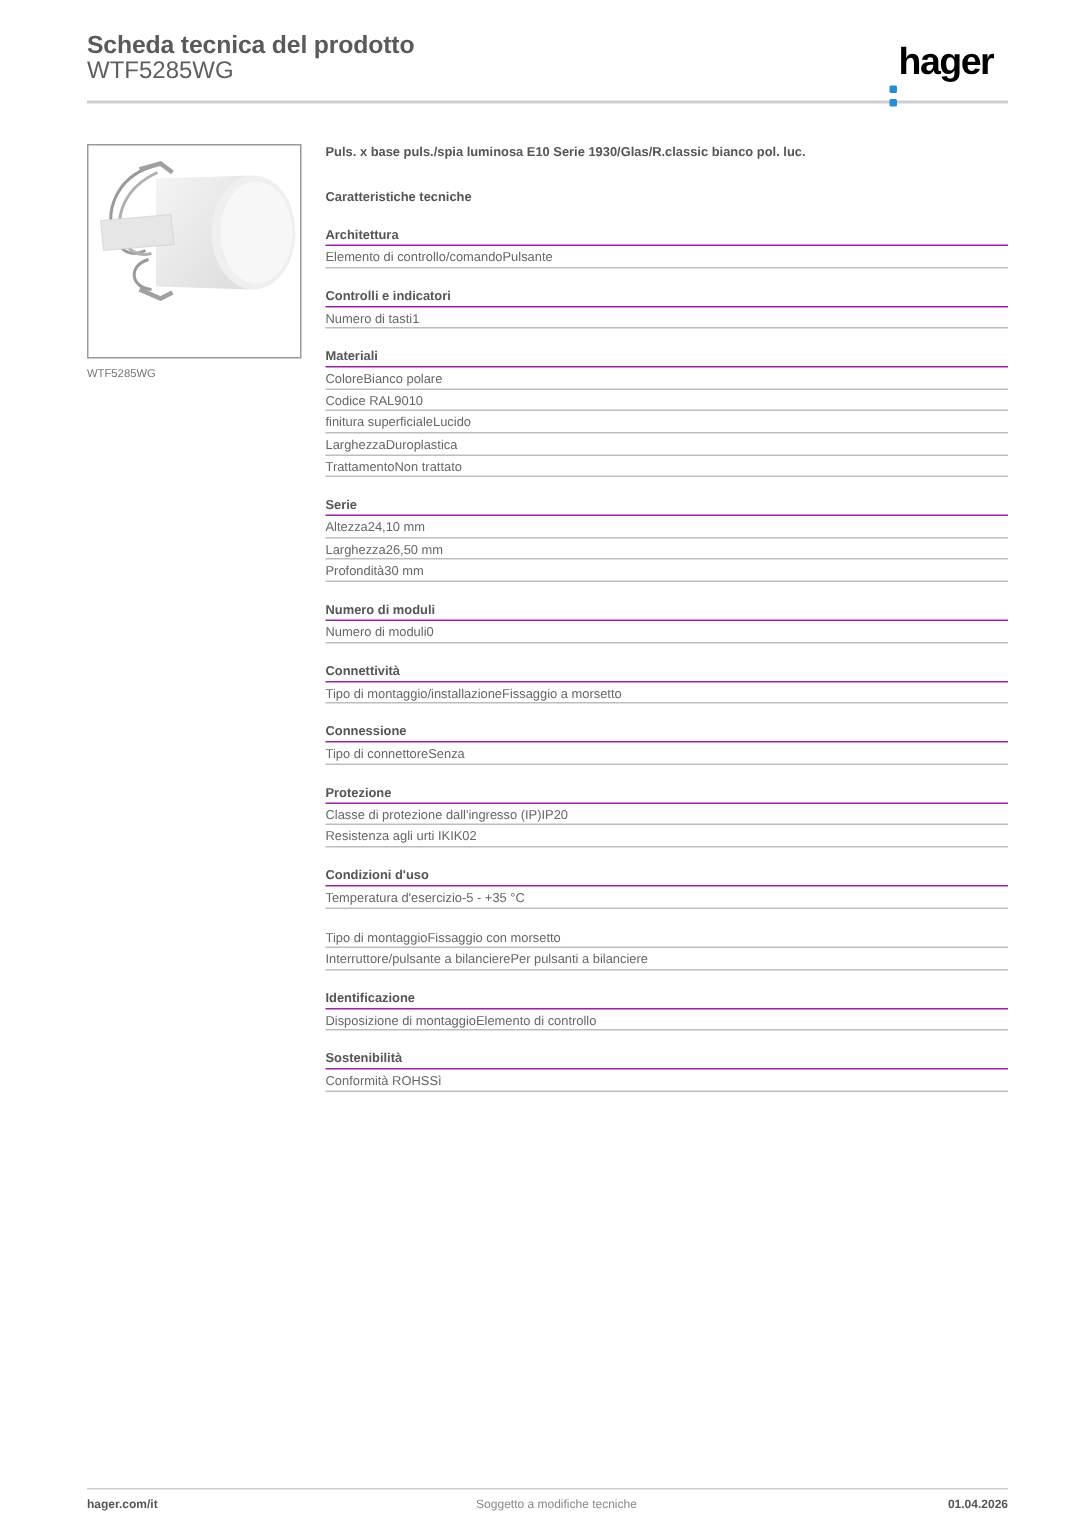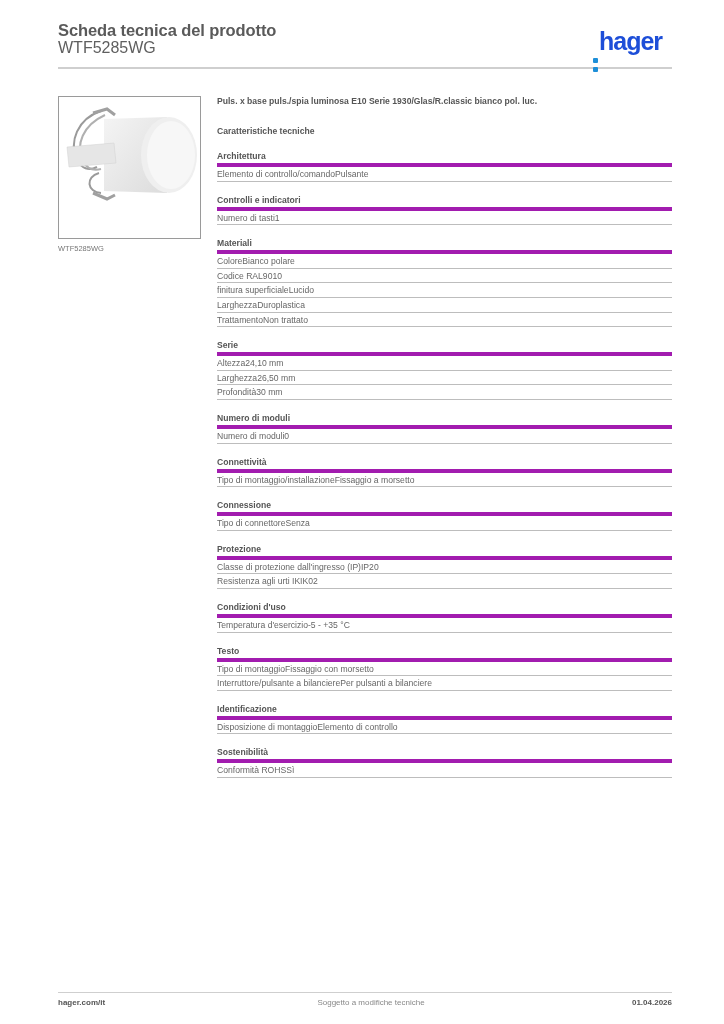--- a/index.html
+++ b/index.html
@@ -1,30 +1,30 @@
 <!DOCTYPE html>
 <html><head>
 <meta charset="utf-8">
 <style>
   html, body { margin: 0; padding: 0; background: #ffffff; }
   body { width: 724px; height: 1024px; position: relative; overflow: hidden;
          font-family: "Liberation Sans", "DejaVu Sans", sans-serif; color: #555555; }
   .header-title { position: absolute; left: 58px; top: 21px; font-size: 16.5px; font-weight: bold; color: #5a5a5a; letter-spacing: -0.1px; }
   .header-sub { position: absolute; left: 58px; top: 39px; font-size: 16px; color: #5f5f5f; }
   .header-rule { position: absolute; left: 58px; top: 67px; width: 614px; height: 2px; background: #cfcfcf; }
-  .logo { position: absolute; left: 593px; top: 27px; font-size: 25px; font-weight: bold; color: #1d4ed8; letter-spacing: -1px; font-family: "Liberation Sans", sans-serif; text-align: center; }
+  .logo { position: absolute; left: 593px; top: 27px; font-size: 25px; font-weight: bold; color: #000000; letter-spacing: -1px; font-family: "Liberation Sans", sans-serif; text-align: center; }
   .logo .colon { display: inline-block; width: 6px; position: relative; }
   .logo .colon i { position: absolute; left: 0; width: 5px; height: 5px; background: #1e8fd8; border-radius: 1px; }
   .img-box { position: absolute; left: 58px; top: 96px; width: 141px; height: 141px; border: 1px solid #9a9a9a; background: #fff; overflow: hidden; }
   .img-caption { position: absolute; left: 58px; top: 244px; font-size: 7.5px; color: #777; }
   .content { position: absolute; left: 217px; top: 94px; width: 455px; }
   .product-title { font-size: 8.6px; font-weight: bold; color: #555; height: 14px; line-height: 14px; }
   .char-title { margin-top: 16px; font-size: 8.6px; font-weight: bold; color: #555; height: 14px; line-height: 14px; }
   .section { margin-top: 12px; }
-  .section-head { font-size: 8.6px; font-weight: bold; color: #555; height: 12px; line-height: 12px; border-bottom: 4px solid #a21caf; padding-bottom: 1px; }
+  .section-head { font-size: 8.6px; font-weight: bold; color: #555; height: 12px; line-height: 12px; border-bottom: 1px solid #a21caf; padding-bottom: 1px; }
   .row { display: flex; justify-content: flex-start; font-size: 8.6px; color: #666; height: 13.6px; line-height: 14px; border-bottom: 1px solid #bdbdbd; }
   .footer-rule { position: absolute; left: 58px; top: 992px; width: 614px; height: 1px; background: #cfcfcf; }
   .footer-left { position: absolute; left: 58px; top: 998px; font-size: 8px; font-weight: bold; color: #555; }
   .footer-center { position: absolute; left: 0; width: 724px; text-align: center; top: 998px; font-size: 8px; color: #888; padding-left: 18px; box-sizing: border-box; }
   .footer-right { position: absolute; right: 52px; top: 998px; font-size: 8px; font-weight: bold; color: #555; }
 </style>
 </head>
 <body>
 
 <div class="header-title">Scheda tecnica del prodotto</div>
@@ -149,21 +149,20 @@
         </div>
       </div>
       <div class="section">
         <div class="section-head">Condizioni d'uso</div>
         <div class="row">
           <span>Temperatura d'esercizio</span>
           <span>-5 - +35 °C</span>
         </div>
       </div>
       <div class="section">
-        <div class="section-head">Testo</div>
         <div class="row">
           <span>Tipo di montaggio</span>
           <span>Fissaggio con morsetto</span>
         </div>
         <div class="row">
           <span>Interruttore/pulsante a bilanciere</span>
           <span>Per pulsanti a bilanciere</span>
         </div>
       </div>
       <div class="section">

